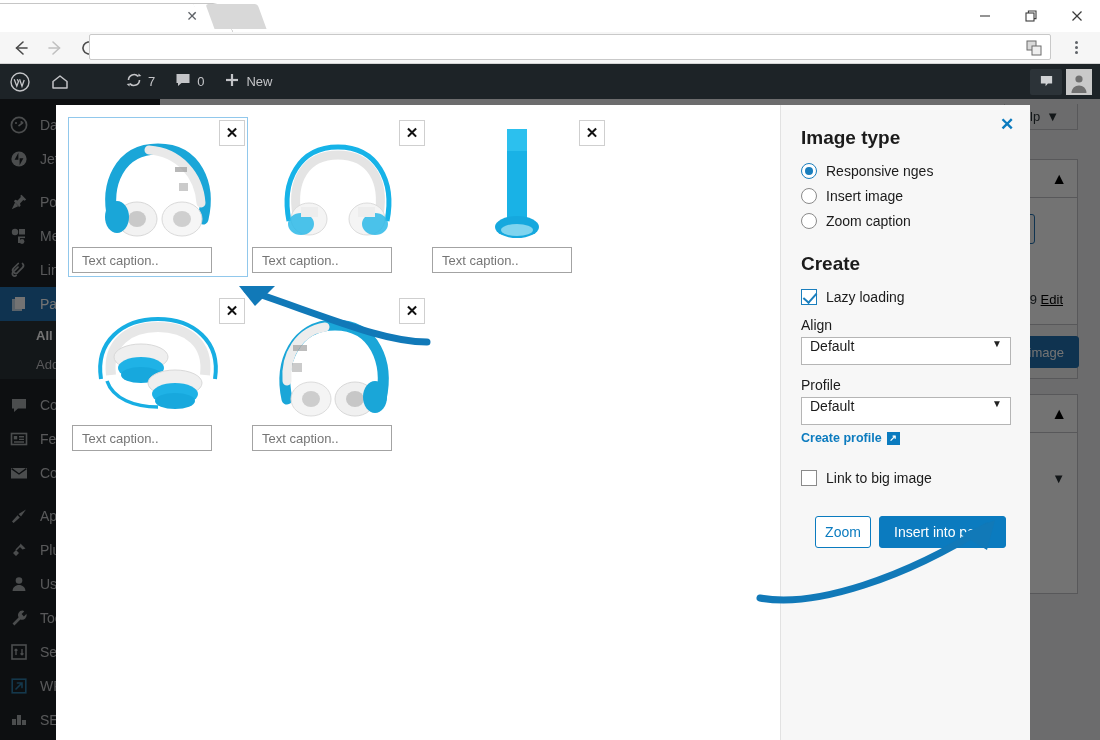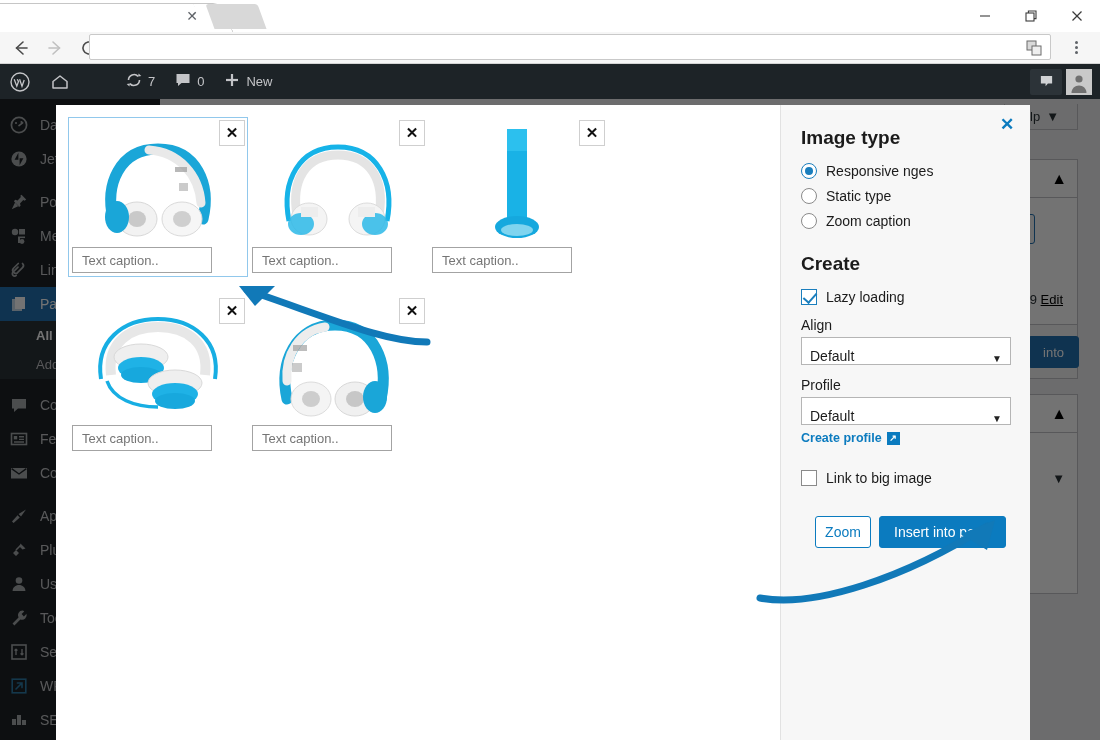--- a/index.html
+++ b/index.html
@@ -238,21 +238,21 @@
   .check.on { border-color: #1a7ebd; }
   .check.on:after {
     content:"";
     position:absolute; left: 4px; top: 0px; width: 6px; height: 11px;
     border: solid #1a7ebd; border-width: 0 2px 2px 0;
     transform: rotate(42deg);
   }
   .field-label { font-size: 14px; color:#1b1b1b; margin: 12px 0 4px 0; }
   .select {
     width: 210px; height: 28px; border: 1px solid #b5b5b5; background:#fff;
-    display:flex; align-items:flex-end; justify-content: space-between;
+    display:flex; align-items:flex-start; justify-content: space-between;
     padding: 0 8px; font-size: 14px; color:#1b1b1b;
   }
   .select .caret { font-size: 10px; color:#222; }
   .create-profile {
     display: inline-flex; align-items: center; gap: 5px;
     color: #0b7bbf; font-size: 12.5px; font-weight: 600; margin-top: 6px;
   }
   .ext-icon {
     width: 13px; height: 13px; background: #0b7bbf; color:#fff;
     display:flex; align-items:center; justify-content:center; font-size: 9px;
@@ -564,21 +564,21 @@
         <div style="margin:6px 0 0 100px;">
           <span class="btn-secondary">nges</span>
         </div>
         <div style="margin-top:48px; text-align:right; padding-right:2px;">
           <span>9</span>
           <a class="link">Edit</a>
         </div>
       </div>
       <div style="position:absolute;left:0;bottom:0;width:100%;height:54px;border-top:1px solid #c3c4c7;background:#f6f7f7;">
         <div style="position:absolute;right:-2px;top:11px;">
-          <span class="btn-primary">into</span>
+          <span class="btn-primary">image</span>
         </div>
       </div>
     </div>
 
     <div class="metabox" style="top:295px; width:210px; height:200px;">
       <div class="mb-head">
         <span>▲</span>
       </div>
       <div class="mb-body">
         <div style="margin-top:28px; text-align:right;">
@@ -696,21 +696,21 @@
       <div class="modal-close">✕</div>
 
       <div class="panel-h">Image type</div>
 
       <div class="radio-row">
         <span class="radio on"></span>
         <span>Responsive nges</span>
       </div>
       <div class="radio-row">
         <span class="radio"></span>
-        <span>Static type</span>
+        <span>Insert image</span>
       </div>
       <div class="radio-row">
         <span class="radio"></span>
         <span>Zoom caption</span>
       </div>
 
       <div class="panel-h second">Create</div>
 
       <div class="check-row" style="margin-top:14px;">
         <span class="check on"></span>

